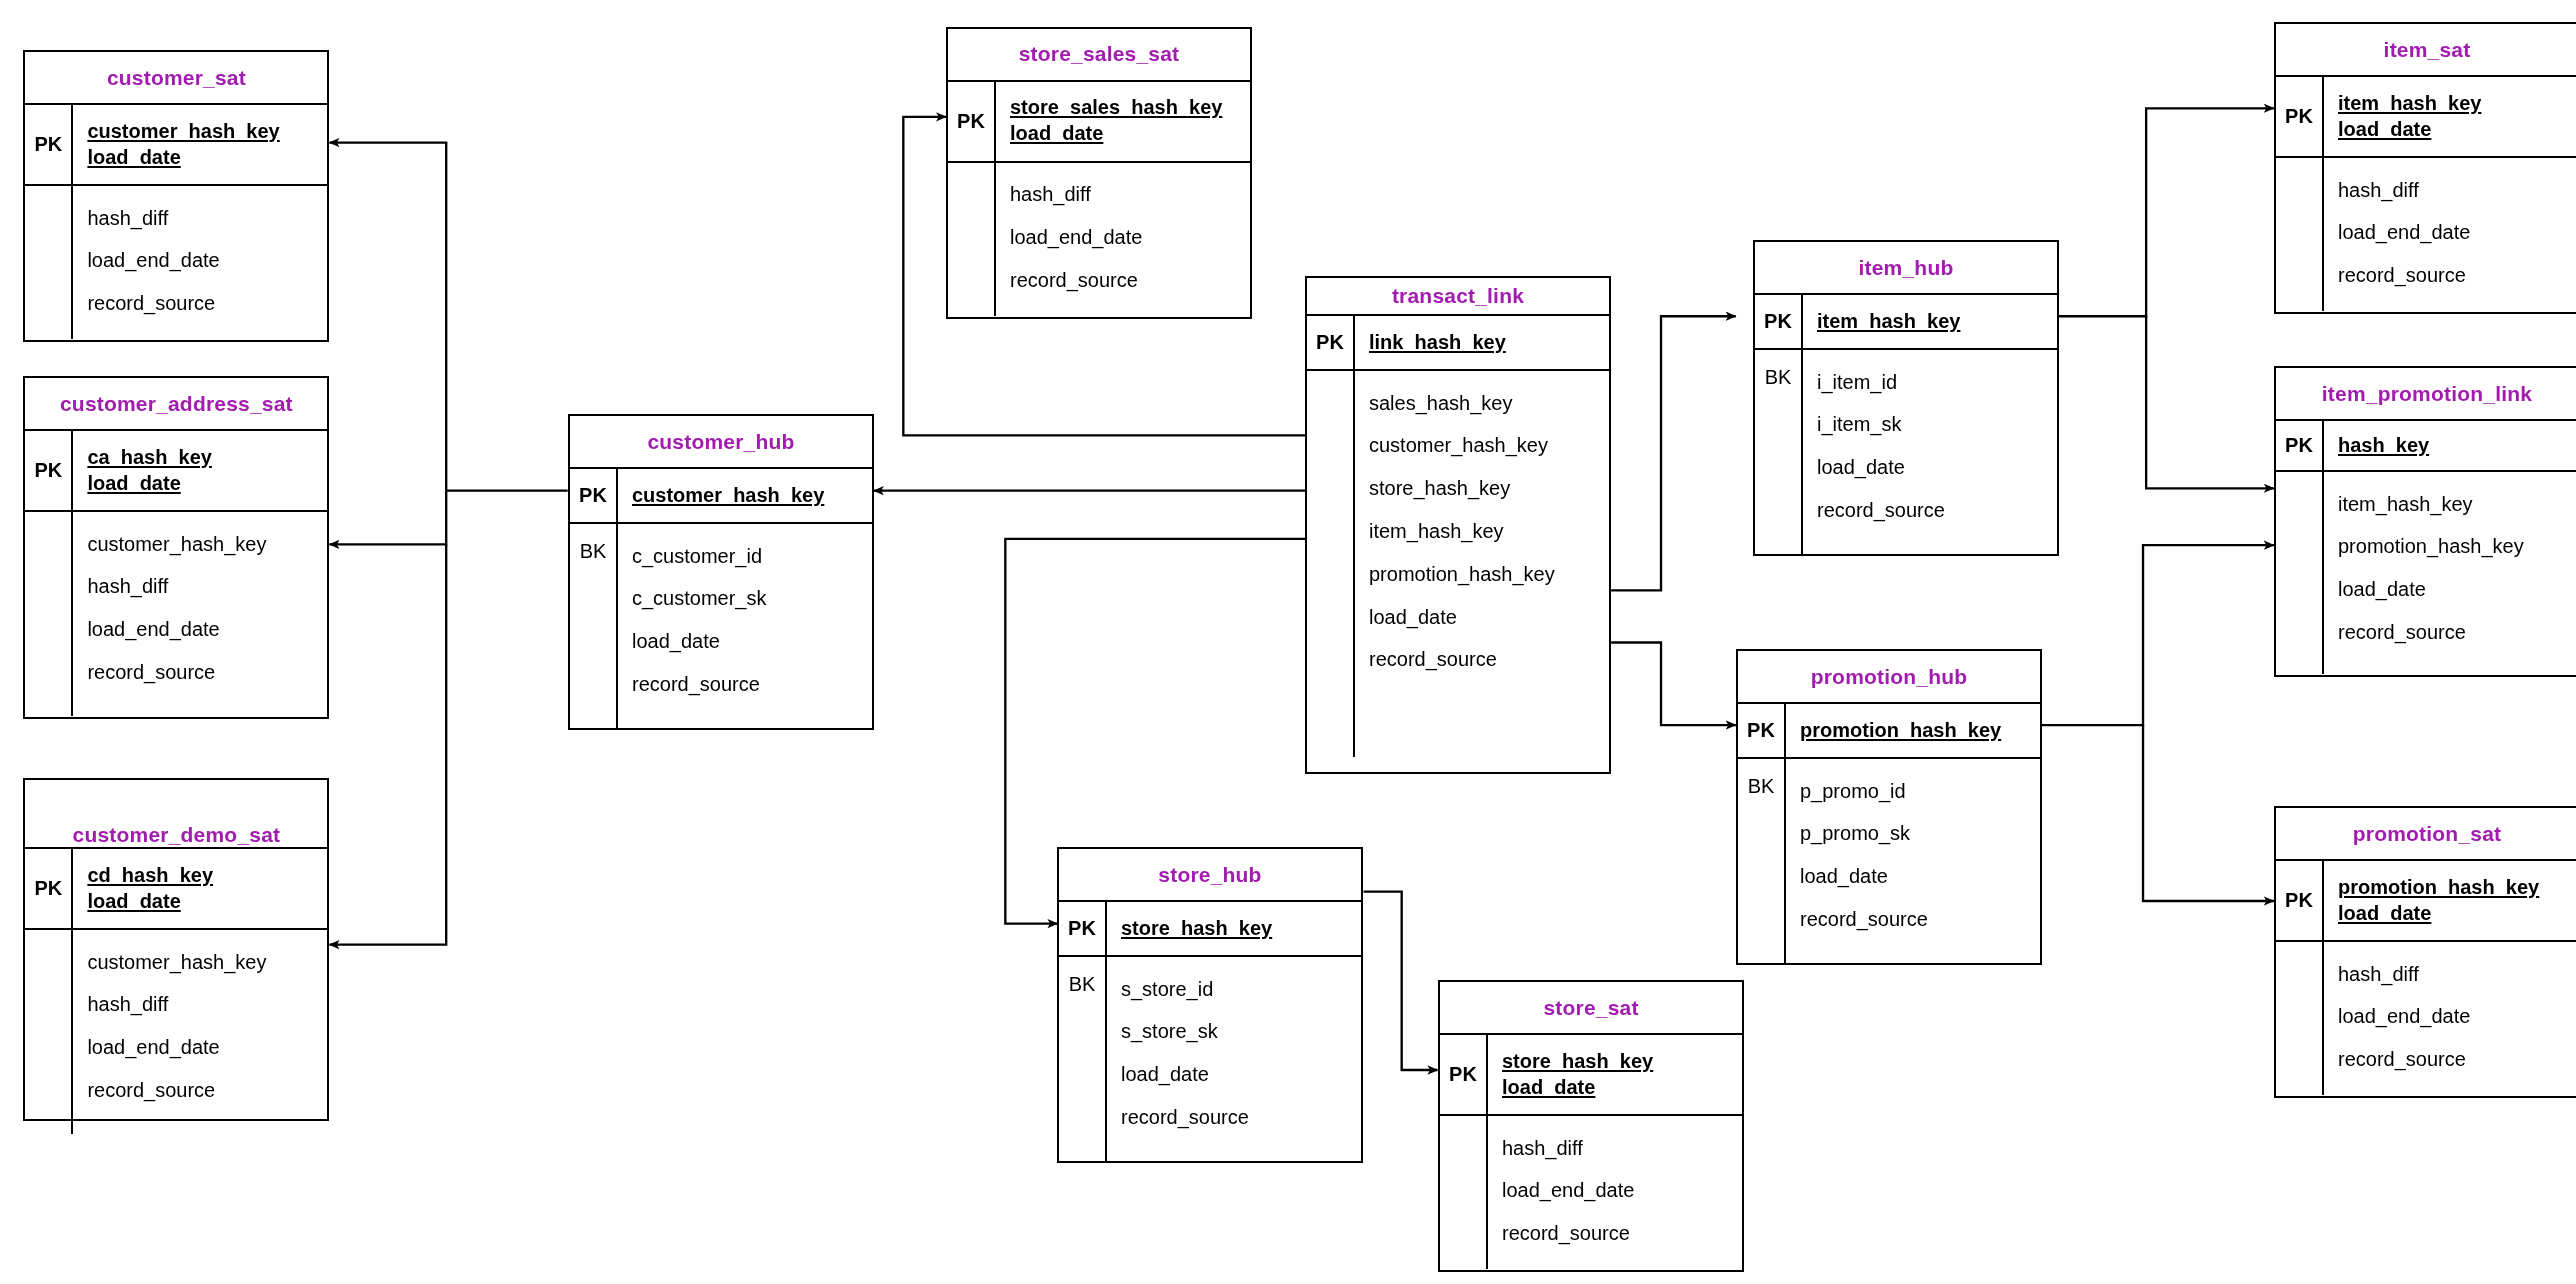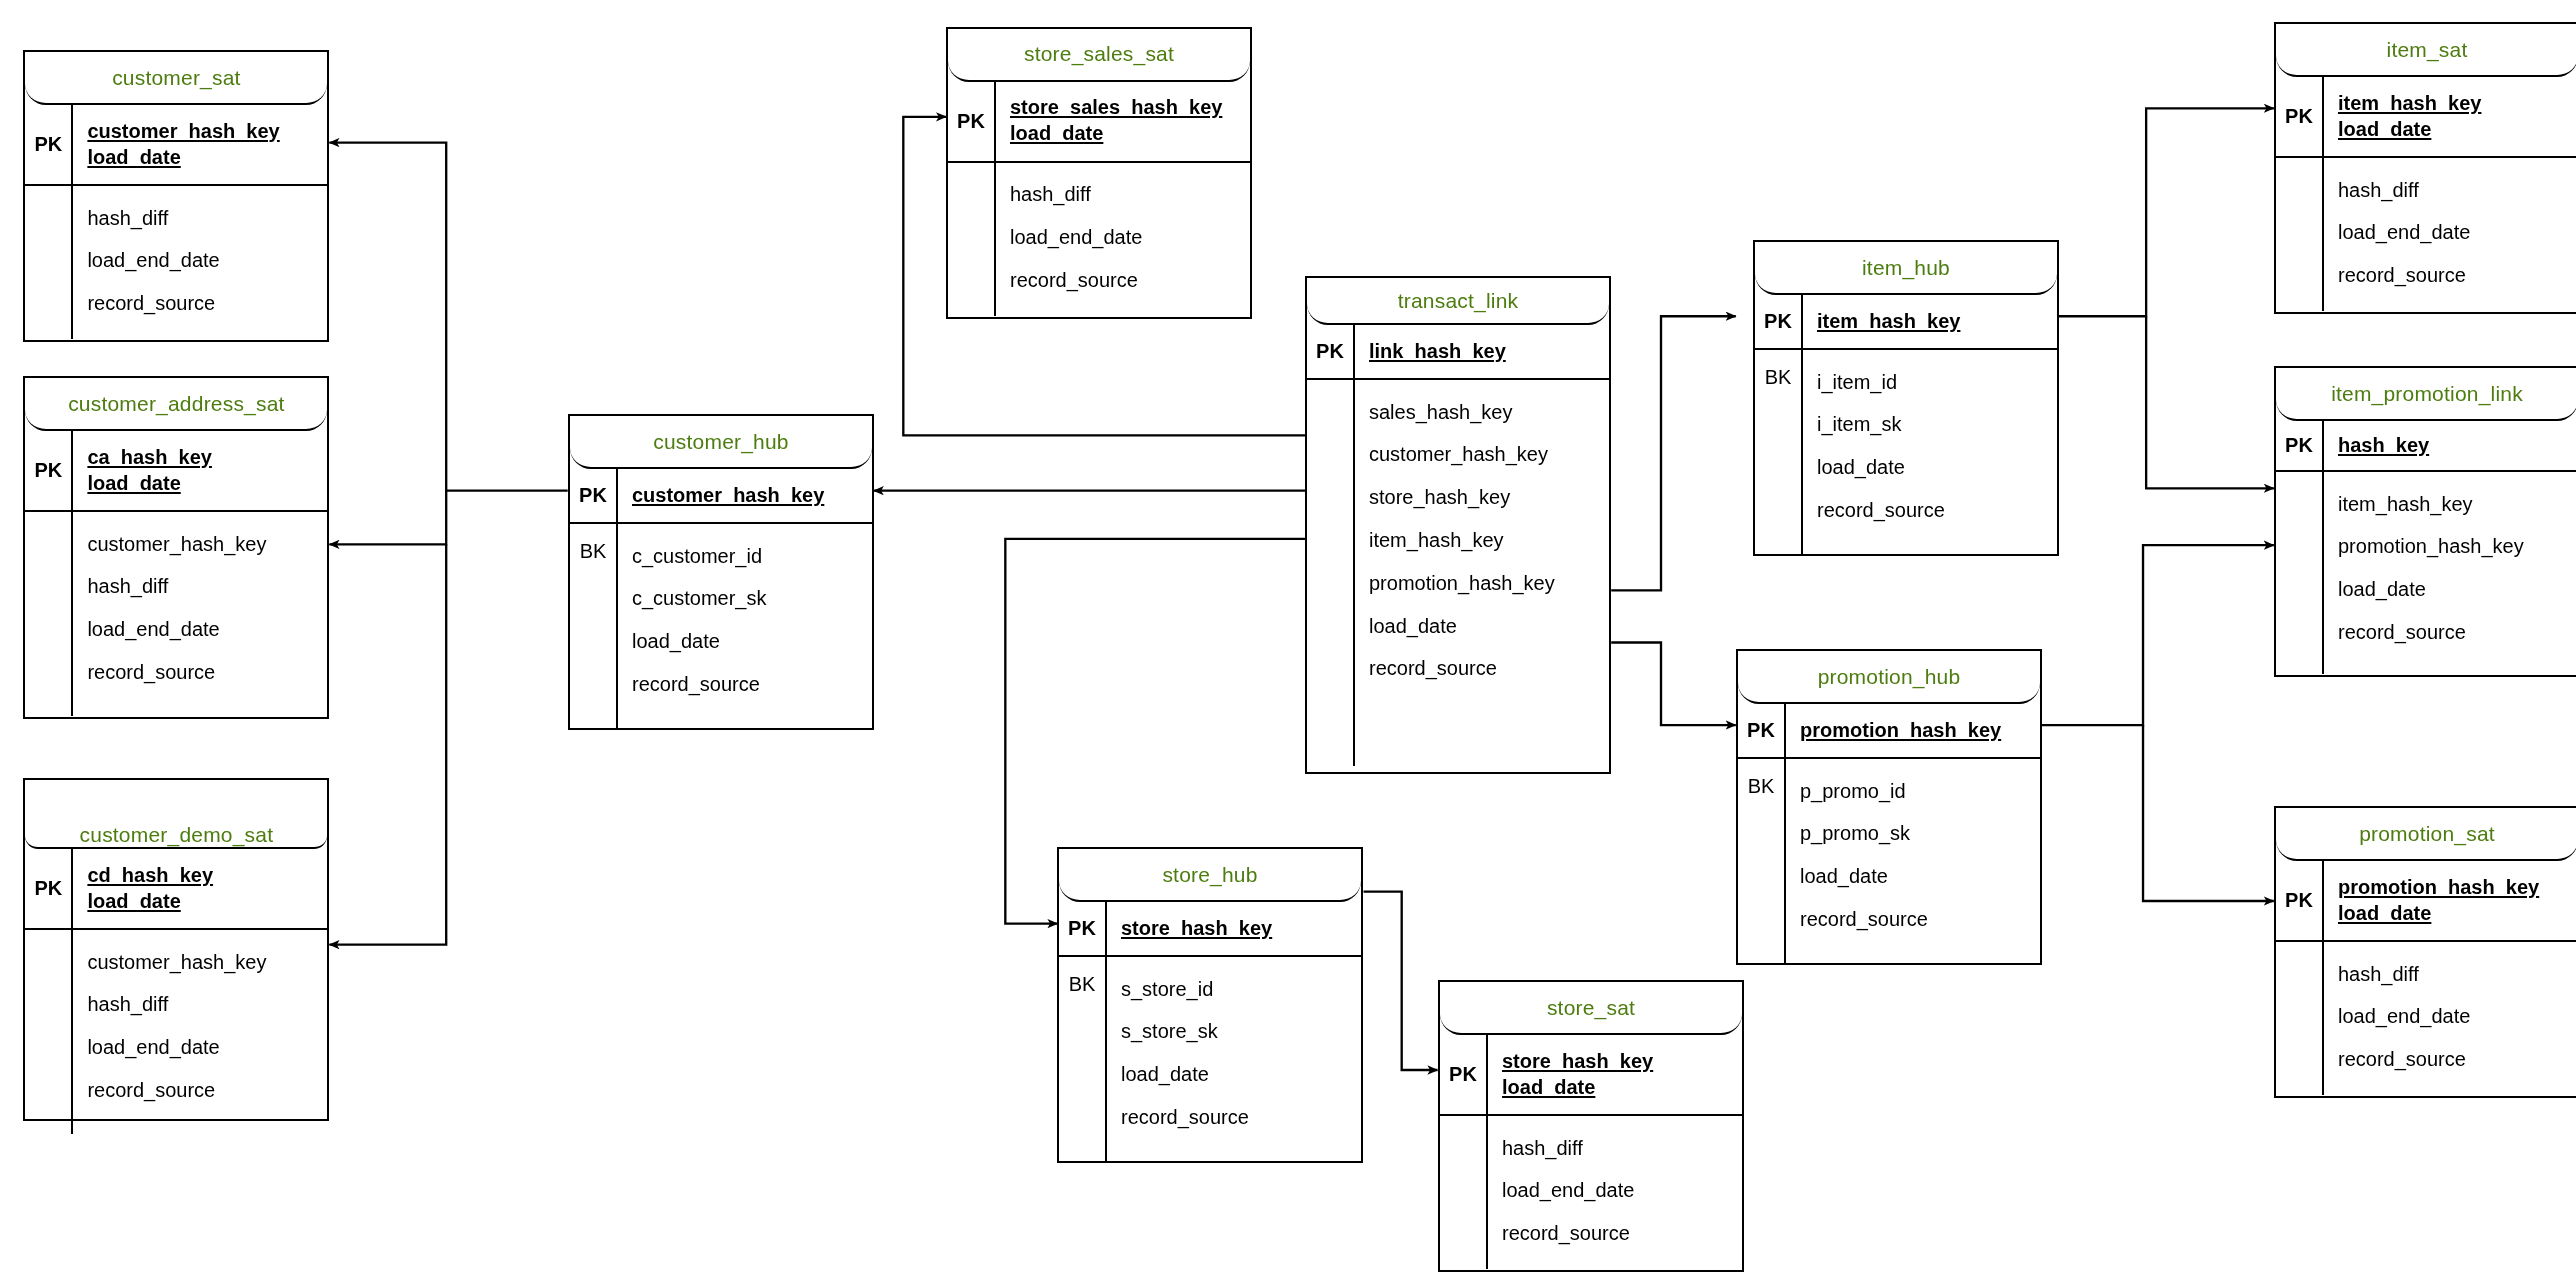--- a/index.html
+++ b/index.html
@@ -23,30 +23,29 @@
 
   .entity {
     position:absolute;
     border:2.3px solid #000000;
     background:#ffffff;
     display:flex;
     flex-direction:column;
   }
 
   .ent-title {
-    font-weight:normal;
+    font-weight:bold;
     font-size:21px;
     text-align:center;
-    color:#4d7c0f;
+    color:#a21caf;
     display:flex;
     align-items:center;
     justify-content:center;
     border-bottom:2.3px solid #000000;
     letter-spacing:0.2px;
-    border-radius:21px;
   }
 
   .ent-section {
     display:flex;
     flex-direction:row;
     flex:0 0 auto;
   }
   .ent-section.pk-sec { border-bottom:2.3px solid #000000; }
 
   .keycol {
@@ -198,21 +197,21 @@
         <div class="ent-section body-sec" style="height: 153px;">
           <div class="keycol blank"></div>
           <div class="fieldcol body">
             <div class="field bodyfield">hash_diff</div>
             <div class="field bodyfield">load_end_date</div>
             <div class="field bodyfield">record_source</div>
           </div>
         </div>
       </div>
       <div class="entity" style="left: 1305px; top: 276px; width: 306px; height: 498px;">
-        <div class="ent-title" style="height: 47px;">transact_link</div>
+        <div class="ent-title" style="height: 38px;">transact_link</div>
         <div class="ent-section pk-sec" style="height: 55px;">
           <div class="keycol pk">PK</div>
           <div class="fieldcol">
             <div class="field pkfield">link_hash_key</div>
           </div>
         </div>
         <div class="ent-section body-sec" style="height: 386px;">
           <div class="keycol blank"></div>
           <div class="fieldcol body">
             <div class="field bodyfield">sales_hash_key</div>

